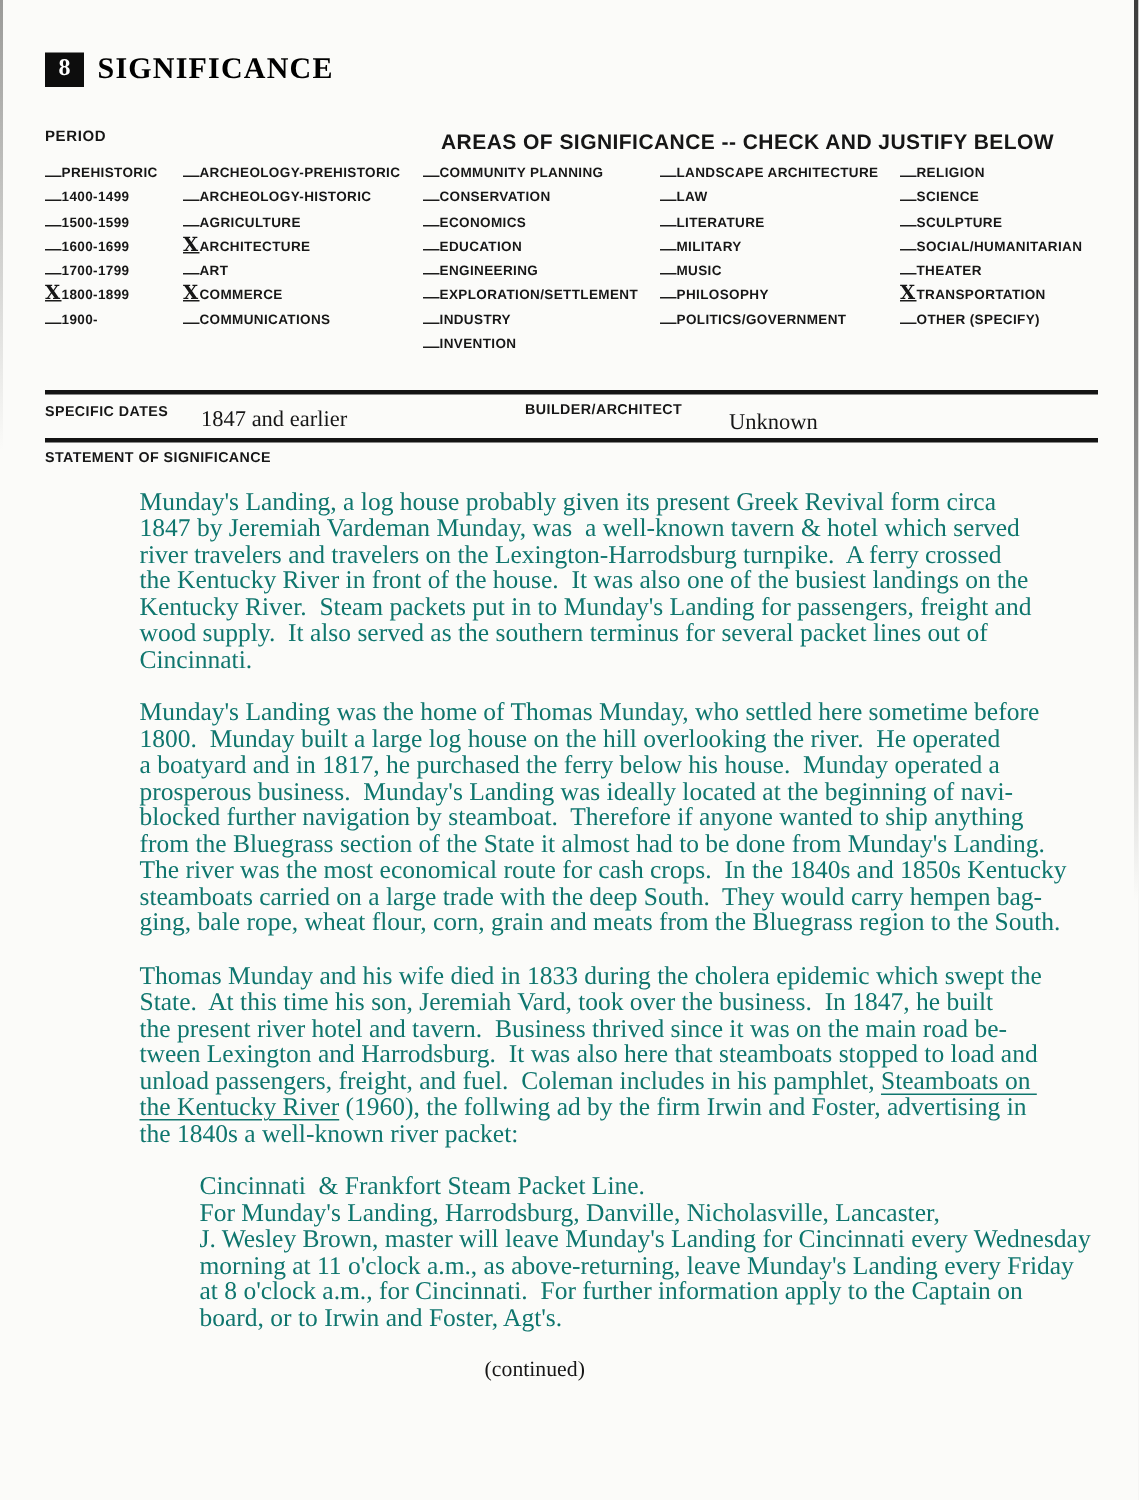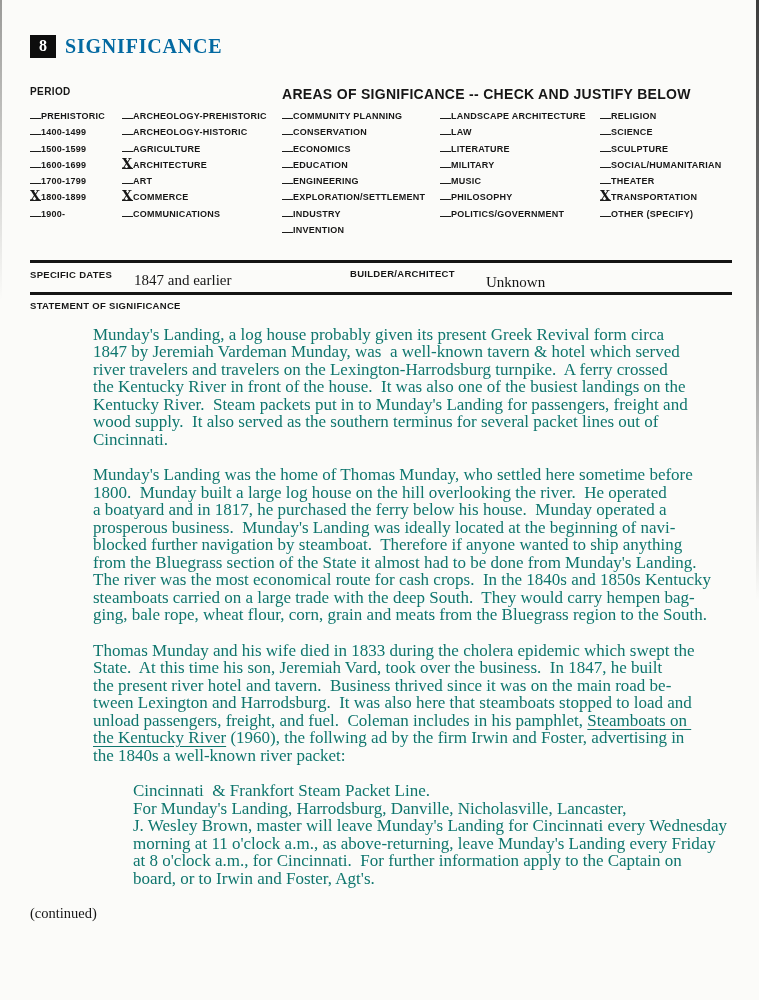--- a/index.html
+++ b/index.html
@@ -26,24 +26,24 @@
   
   .hdr{display:flex;align-items:center;height:26px;}
   .numbox{
     width:26px;height:23px;background:#0d0d0d;color:#fff;
     display:flex;align-items:center;justify-content:center;
     font-family:"Liberation Serif",serif;font-weight:700;font-size:16px;
   }
   .htitle{
     margin-left:9px;
     font-family:"Liberation Serif",serif;font-weight:700;
-    font-size:20px;letter-spacing:0.8px;color:#0369a1;
-  }
-  
-  .grid-hdr{display:flex;margin-top:27px;height:15px;}
+    font-size:20px;letter-spacing:0.8px;color:#000000;
+  }
+  
+  .grid-hdr{display:flex;margin-top:27px;height:15px;gap:12px;}
   .grid-hdr .ph{width:252px;font-size:10px;font-weight:700;letter-spacing:0.4px;}
   .grid-hdr .ah{font-size:14px;font-weight:700;letter-spacing:0.3px;}
   
   .grid{display:flex;margin-top:5px;}
   .col{box-sizing:border-box;}
   .col:nth-child(1){width:92px;}
   .col:nth-child(2){width:160px;}
   .col:nth-child(3){width:158px;}
   .col:nth-child(4){width:160px;}
   .col:nth-child(5){width:131px;}
@@ -67,21 +67,21 @@
   #ba-label{left:320px;top:5px;}
   #ba-value{left:456px;top:11px;}
   .statement{font-size:9.5px;font-weight:700;letter-spacing:0.3px;margin-top:5px;}
   
   .bodytext{margin-top:15px;margin-left:63px;font-family:"Liberation Serif",serif;font-size:17px;color:#0f766e;}
   .para{margin-bottom:18px;}
   .para.quote{margin-left:40px;}
   .tline{white-space:pre;line-height:17.5px;height:17.5px;}
   .u{text-decoration:underline;text-underline-offset:2.5px;}
   .continued{
-    margin-top:14px;text-align:left;padding-right:48px;
+    margin-top:14px;text-align:center;padding-right:48px;
     font-family:"Liberation Serif",serif;font-size:14.5px;
   }
 </style>
 </head>
 <body>
 
 <div class="page">
   <div class="edge-left"></div>
   <div class="edge-right"></div>
 

